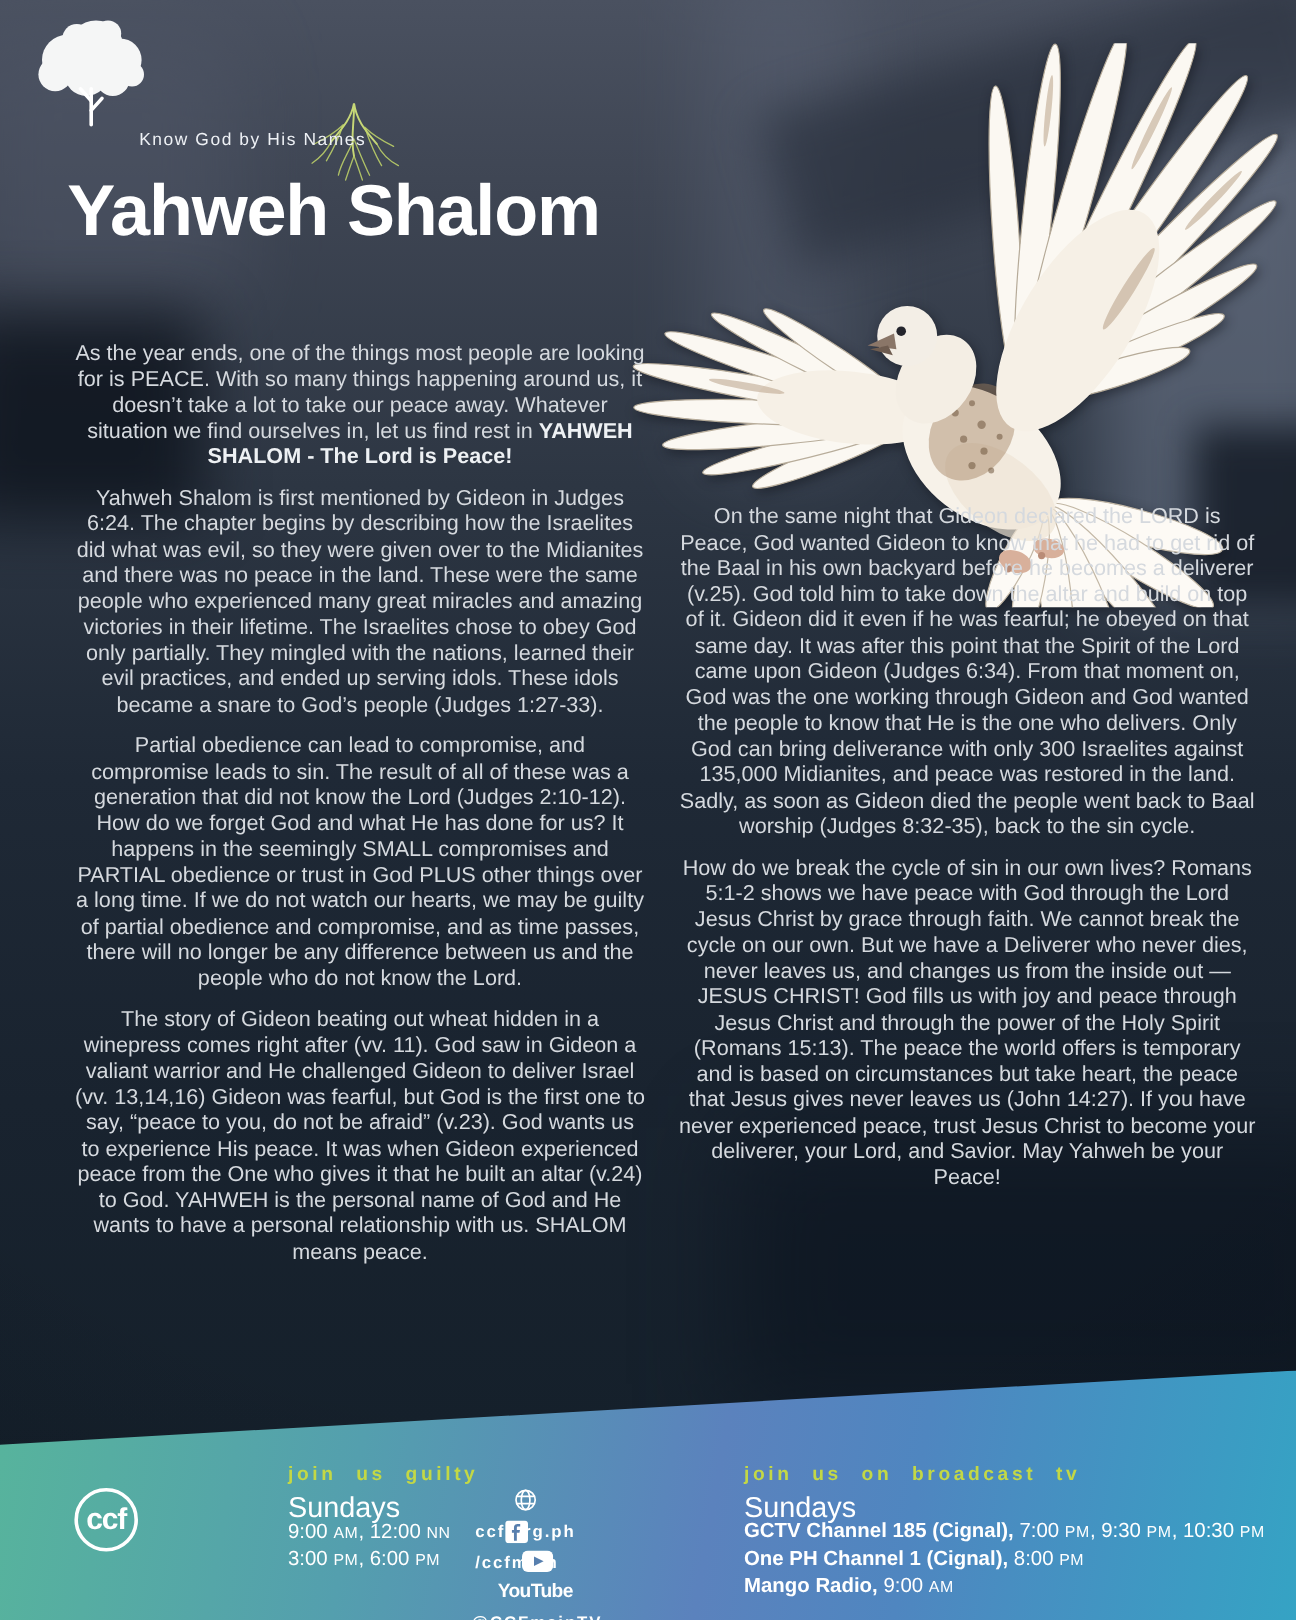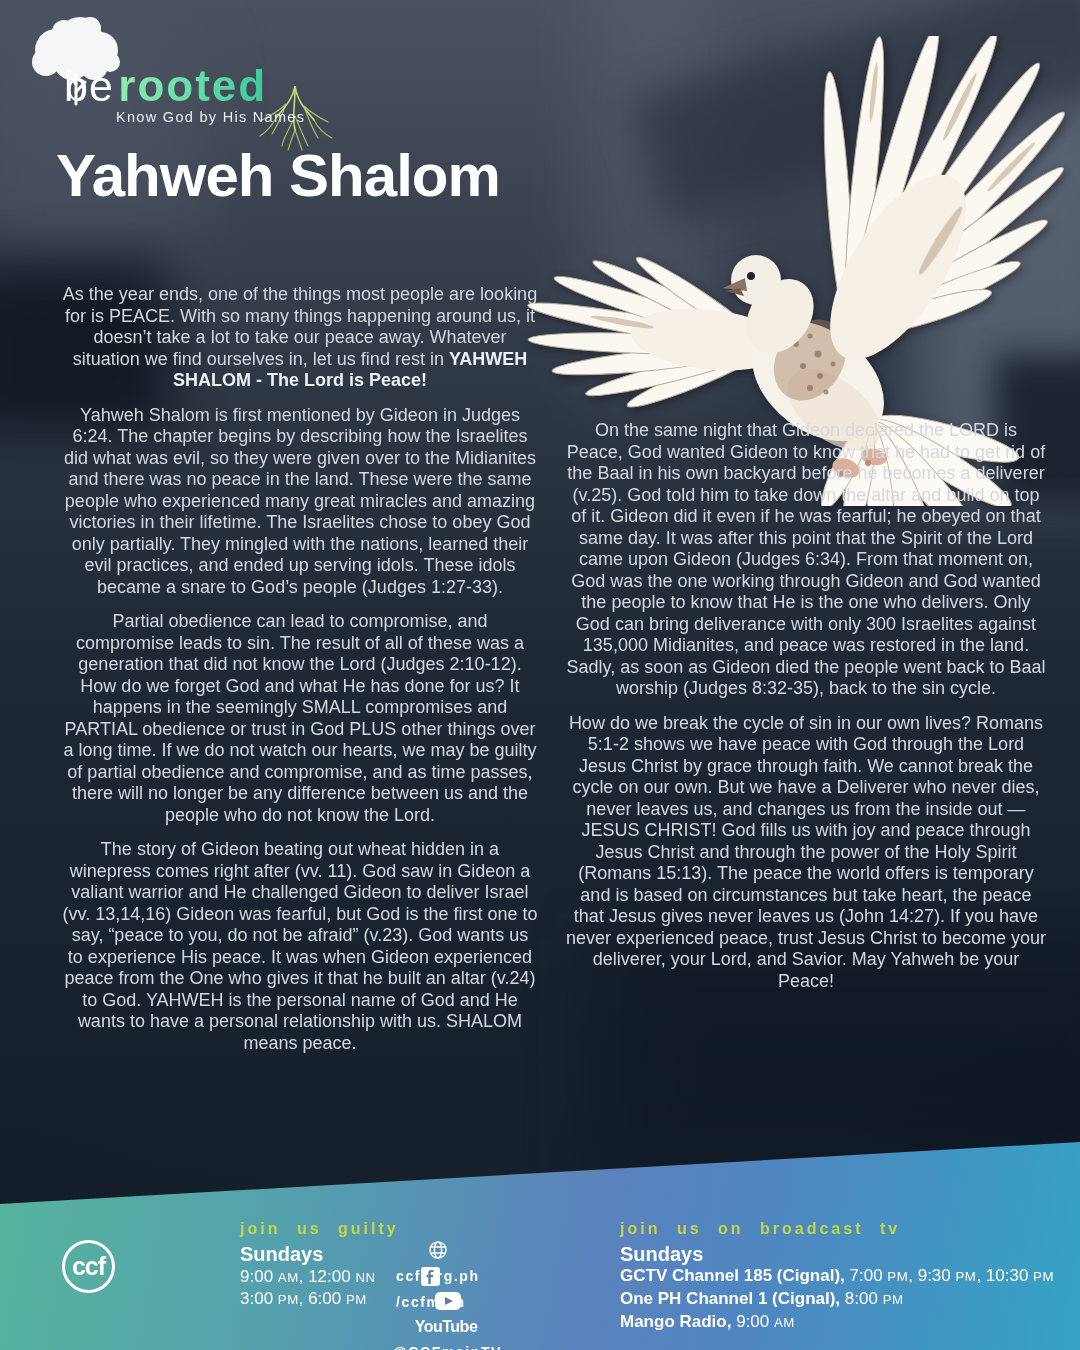--- a/index.html
+++ b/index.html
@@ -46,21 +46,21 @@
 
   
   .footer{position:absolute;left:0;top:1140px;width:1080px;height:210px;z-index:5;
     background:linear-gradient(100deg,#57b49c 0%,#549fae 28%,#5b82bd 55%,#4f86c0 70%,#35a3c4 100%);
     clip-path:polygon(0 64px,100% 2px,100% 100%,0 100%);}
   .ccf-logo{position:absolute;left:62px;top:100px;width:47px;height:47px;border:3px solid #ffffff;
     border-radius:50%;display:flex;align-items:center;justify-content:center;}
   .ccf-logo span{font-size:25px;font-weight:bold;color:#ffffff;letter-spacing:-1px;}
   .f-heading{position:absolute;font-size:16px;font-weight:bold;color:#c3d845;
     letter-spacing:3px;word-spacing:9px;}
-  .f-day{position:absolute;font-size:20px;font-weight:bold;color:#ffffff;}
+  .f-day{position:absolute;font-size:24px;font-weight:normal;color:#ffffff;}
   .f-line{position:absolute;font-size:17px;color:#ffffff;white-space:nowrap;}
   .f-line .b{font-weight:bold;margin-top:32px;}
   .sc{font-size:.78em;letter-spacing:.5px;}
   .f-link{position:absolute;display:flex;align-items:center;gap:8px;color:#ffffff;flex-direction:column;}
   .f-link-label{font-size:14px;font-weight:bold;letter-spacing:1.6px;}
   .yt-wordmark{font-size:16px;font-weight:bold;letter-spacing:-.5px;margin-left:-3px;}
 </style>
 </head>
 <body>
 
@@ -164,24 +164,20 @@
       <circle cx="86" cy="50" r="10"></circle>
         <circle cx="40" cy="20" r="12"></circle>
         <circle cx="66" cy="16" r="11"></circle>
     </g>
     <g stroke="#ffffff" stroke-width="3" fill="none" stroke-linecap="round">
       <path d="M52 62 L52 92"></path>
         <path d="M52 72 L43 62"></path>
         <path d="M52 80 L61 70"></path>
     </g>
   </svg>
-  <div class="brand-line">
-    <span class="brand-be">be</span>
-    <span class="brand-rooted">rooted</span>
-  </div>
   <svg class="brand-roots" width="86" height="66" viewBox="0 0 86 66">
     <g fill="none" stroke-linecap="round">
       <g stroke="#cfe07a" stroke-width="1.6" opacity=".95">
         <path d="M43 0 C41 12, 34 20, 24 32 M43 0 C45 14, 52 22, 62 34"></path>
         <path d="M43 4 C43 18, 40 30, 43 44"></path>
       </g>
       <g stroke="#c3d76a" stroke-width="1.1" opacity=".85">
         <path d="M34 18 C26 26, 18 30, 10 34 M34 18 C30 30, 26 38, 20 48"></path>
         <path d="M52 20 C60 28, 68 32, 76 36 M52 20 C56 32, 60 42, 66 52"></path>
         <path d="M43 30 C38 42, 32 50, 30 60 M43 30 C48 42, 52 52, 56 60"></path>

